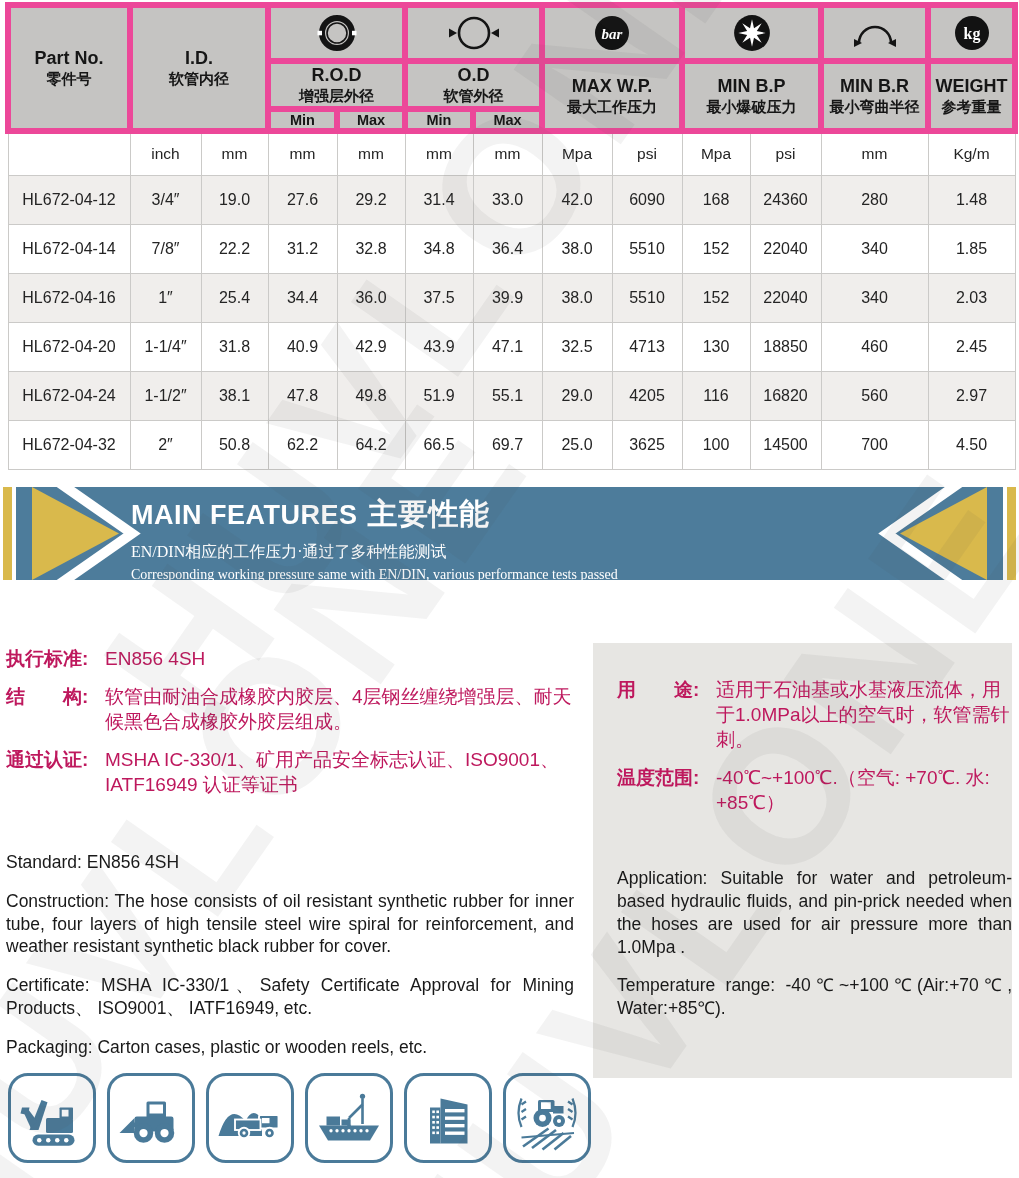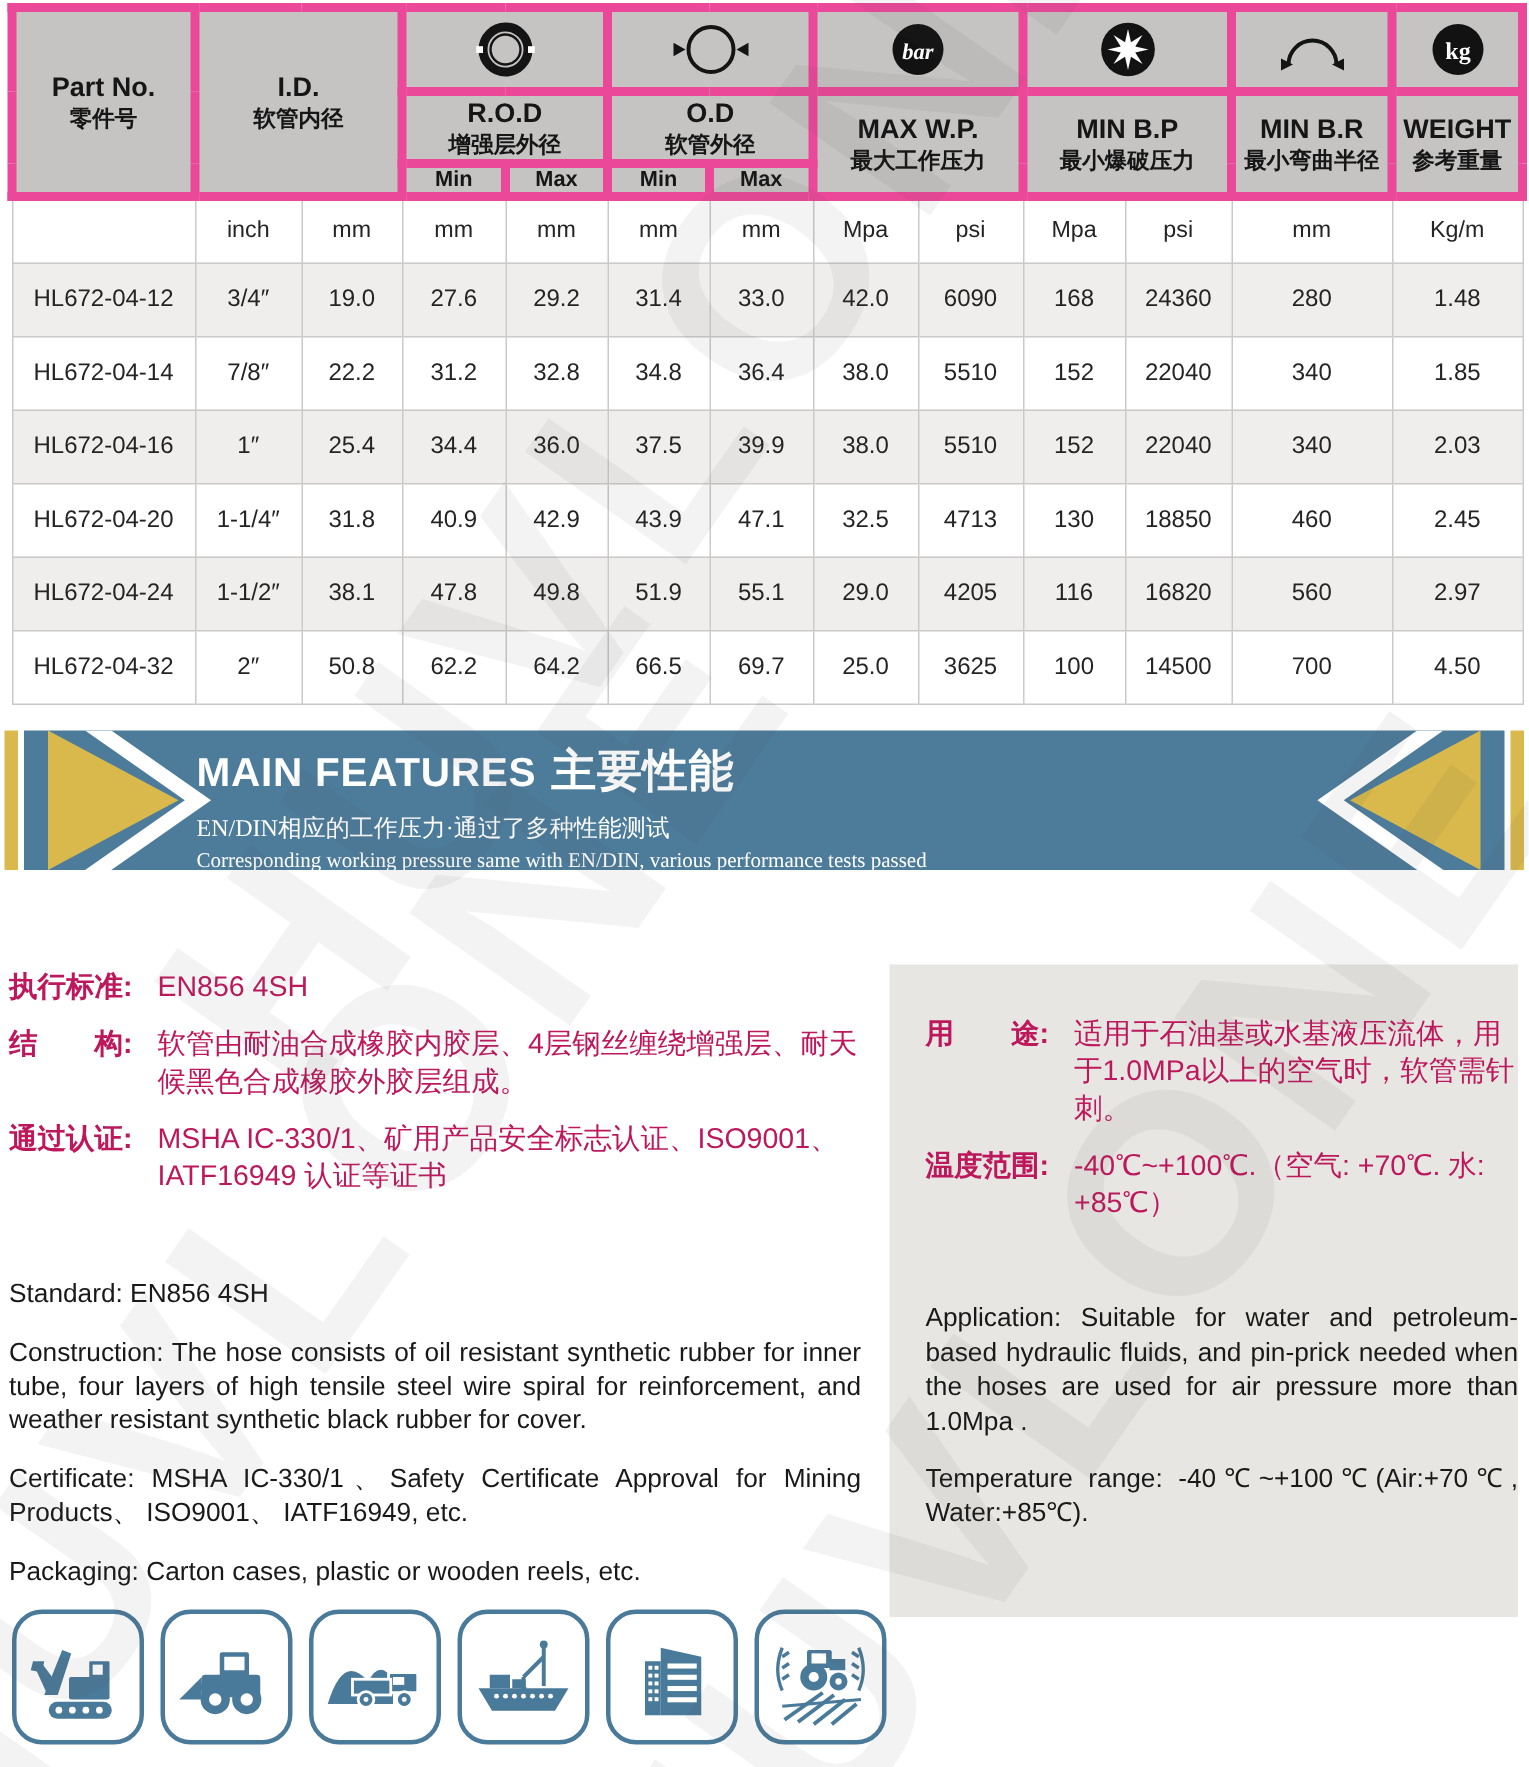--- a/index.html
+++ b/index.html
@@ -15,21 +15,21 @@
     color:rgba(70,70,70,0.065); transform:rotate(-55deg); transform-origin:0 0;
   }
   
   .table-wrap { position:absolute; left:5px; top:2px; width:1008px; z-index:1; }
   table.spec { border-collapse:collapse; table-layout:fixed; width:1007px; }
   table.spec thead th {
     background:#c5c4c2; border:6px solid #ec4899; text-align:center;
     vertical-align:middle; font-weight:700; color:#161616; padding:0;
   }
   .h-en { font-size:18px; font-weight:700; line-height:1.25; }
-  .h-zh { font-size:15px; font-weight:600; line-height:1.3; }
+  .h-zh { font-size:15px; font-weight:600; line-height:1.3;font-family:Liberation Serif, serif; }
   tr.icon-row th { height:56px; }
   tr.label-row th { height:38px; }
   tr.minmax-row th { height:21px; font-size:14.5px; }
   table.spec td {
     border:1px solid #cbcac8; text-align:center; vertical-align:middle;
     font-size:16px; color:#242424; height:49px; background:#fff;
   }
   tr.units-row td { height:44px; font-size:15.5px;margin-top:32px; }
   tr.alt td { background:#f0eeec; }
   .icon-box { display:flex; align-items:center; justify-content:center; }

